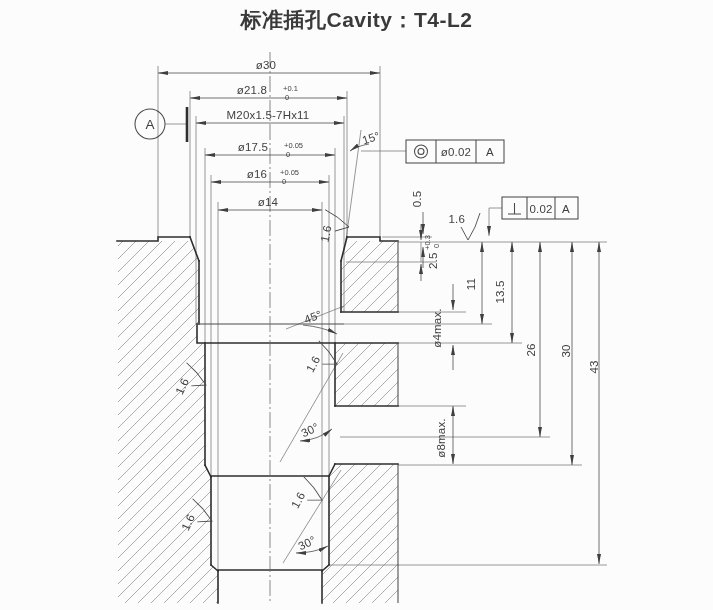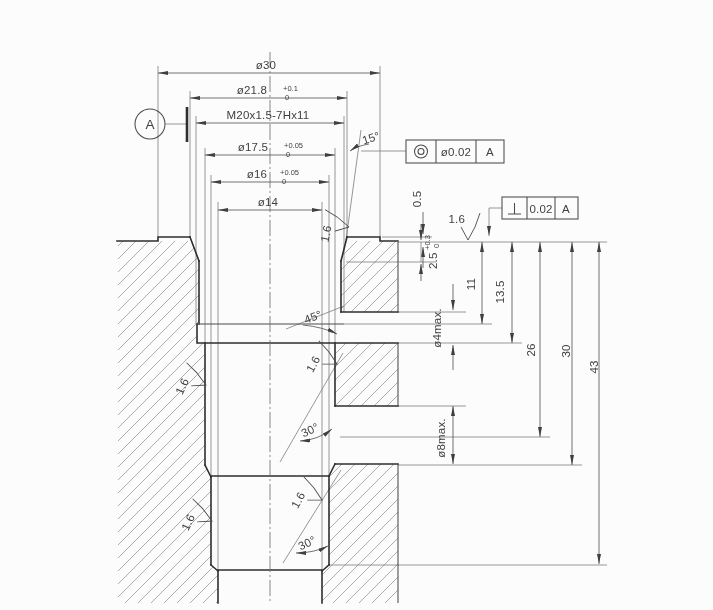--- a/index.html
+++ b/index.html
@@ -15,20 +15,21 @@
   .med{stroke:#4a4a4a;stroke-width:1.05;fill:none;}
   .thin{stroke:#757575;stroke-width:0.75;fill:none;}
   .dim{stroke:#4f4f4f;stroke-width:0.8;fill:none;}
   .cl{stroke:#6a6a6a;stroke-width:0.8;fill:none;stroke-dasharray:16 3 2 3;}
   .white{fill:#fcfcfc;stroke:none;}
 </style>
 </head>
 <body>
 
 <div class="page">
+  <div class="title">标准插孔Cavity：T4-L2</div>
 
   <svg width="713" height="610" viewBox="0 0 713 610">
     <defs>
       <pattern id="hatch" patternUnits="userSpaceOnUse" width="13" height="13">
         <path d="M-2,15 L15,-2" stroke="#9a9a9a" stroke-width="0.8"></path>
       </pattern>
       <marker id="ah" viewBox="0 0 10 4" markerWidth="10" markerHeight="4" refX="10" refY="2" orient="auto-start-reverse" markerUnits="userSpaceOnUse">
         <path d="M0,0 L10,2 L0,4 Z" fill="#3f3f3f"></path>
       </marker>
     </defs>

